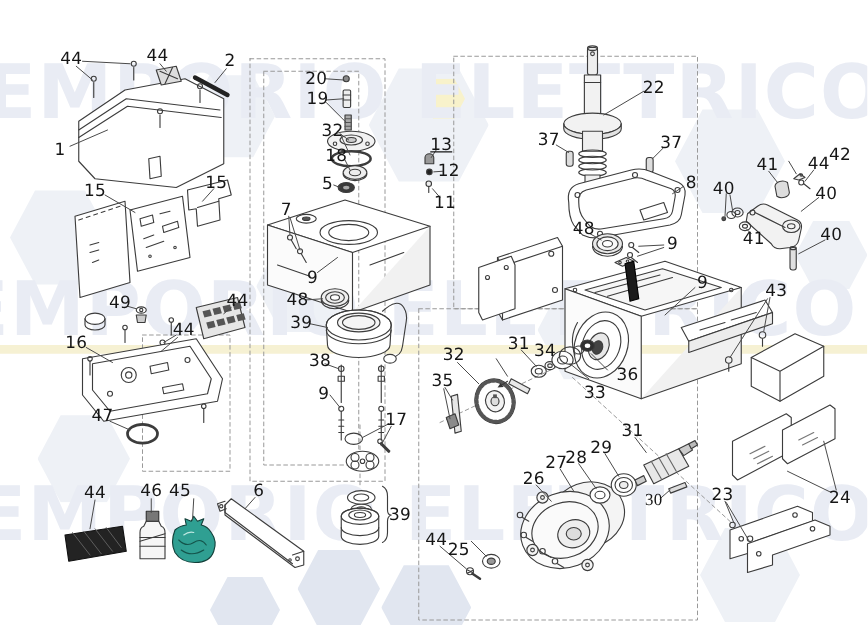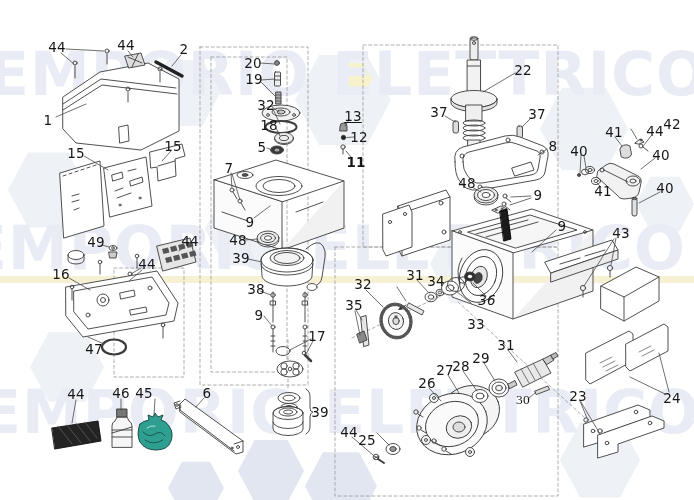--- a/index.html
+++ b/index.html
@@ -496,33 +496,33 @@
       <span class="part-label" style="left: 57px; top: 47px;">44</span>
       <span class="part-label" style="left: 126px; top: 45px;">44</span>
       <span class="part-label" style="left: 184px; top: 49px;">2</span>
       <span class="part-label" style="left: 48px; top: 120px;">1</span>
       <span class="part-label" style="left: 76px; top: 153px;">15</span>
       <span class="part-label" style="left: 173px; top: 146px;">15</span>
       <span class="part-label" style="left: 96px; top: 242px;">49</span>
       <span class="part-label" style="left: 190px; top: 241px;">44</span>
       <span class="part-label" style="left: 147px; top: 264px;">44</span>
       <span class="part-label" style="left: 61px; top: 274px;">16</span>
-      <span class="part-label" style="left: 94px; top: 333px; margin-top: 16px;">47</span>
+      <span class="part-label" style="left: 82px; top: 333px;">47</span>
       <span class="part-label" style="left: 76px; top: 394px;">44</span>
       <span class="part-label" style="left: 121px; top: 393px;">46</span>
       <span class="part-label" style="left: 144px; top: 393px; text-align: right;">45</span>
       <span class="part-label" style="left: 207px; top: 393px;">6</span>
       <span class="part-label" style="left: 253px; top: 63px;">20</span>
       <span class="part-label" style="left: 254px; top: 79px;">19</span>
       <span class="part-label" style="left: 266px; top: 105px;">32</span>
       <span class="part-label" style="left: 269px; top: 125px;">18</span>
       <span class="part-label" style="left: 262px; top: 147px;">5</span>
       <span class="part-label" style="left: 353px; top: 116px; text-decoration: underline;">13</span>
       <span class="part-label" style="left: 359px; top: 137px;">12</span>
-      <span class="part-label" style="left: 356px; top: 162px; font-weight: bold;">11</span>
+      <span class="part-label" style="left: 356px; top: 162px;">11</span>
       <span class="part-label" style="left: 229px; top: 168px;">7</span>
       <span class="part-label" style="left: 250px; top: 222px;">9</span>
       <span class="part-label" style="left: 238px; top: 240px;">48</span>
       <span class="part-label" style="left: 241px; top: 258px;">39</span>
       <span class="part-label" style="left: 256px; top: 289px;">38</span>
       <span class="part-label" style="left: 259px; top: 315px;">9</span>
       <span class="part-label" style="left: 317px; top: 336px;">17</span>
       <span class="part-label" style="left: 320px; top: 412px;">39</span>
       <span class="part-label" style="left: 523px; top: 70px;">22</span>
       <span class="part-label" style="left: 439px; top: 112px;">37</span>
@@ -536,22 +536,22 @@
       <span class="part-label" style="left: 661px; top: 155px;">40</span>
       <span class="part-label" style="left: 603px; top: 191px;">41</span>
       <span class="part-label" style="left: 665px; top: 188px;">40</span>
       <span class="part-label" style="left: 538px; top: 195px;">9</span>
       <span class="part-label" style="left: 562px; top: 226px;">9</span>
       <span class="part-label" style="left: 621px; top: 233px;">43</span>
       <span class="part-label" style="left: 415px; top: 275px;">31</span>
       <span class="part-label" style="left: 396px; top: 281px; margin-left: 40px;">34</span>
       <span class="part-label" style="left: 363px; top: 284px;">32</span>
       <span class="part-label" style="left: 354px; top: 305px;">35</span>
-      <span class="part-label" style="left: 487px; top: 300px; font-style: italic;">36</span>
-      <span class="part-label" style="left: 476px; top: 324px;">33</span>
+      <span class="part-label" style="left: 502px; top: 300px;">36</span>
+      <span class="part-label" style="left: 476px; top: 314px;">33</span>
       <span class="part-label" style="left: 427px; top: 383px;">26</span>
       <span class="part-label" style="left: 445px; top: 370px;">27</span>
       <span class="part-label" style="left: 461px; top: 366px;">28</span>
       <span class="part-label" style="left: 481px; top: 358px;">29</span>
       <span class="part-label" style="left: 506px; top: 345px;">31</span>
       <span class="part-label" style="left: 523px; top: 400px; font-family: Liberation Serif, serif;">30</span>
       <span class="part-label" style="left: 578px; top: 396px;">23</span>
       <span class="part-label" style="left: 672px; top: 398px;">24</span>
       <span class="part-label" style="left: 349px; top: 432px;">44</span>
       <span class="part-label" style="left: 367px; top: 428px; margin-top: 12px;">25</span>

